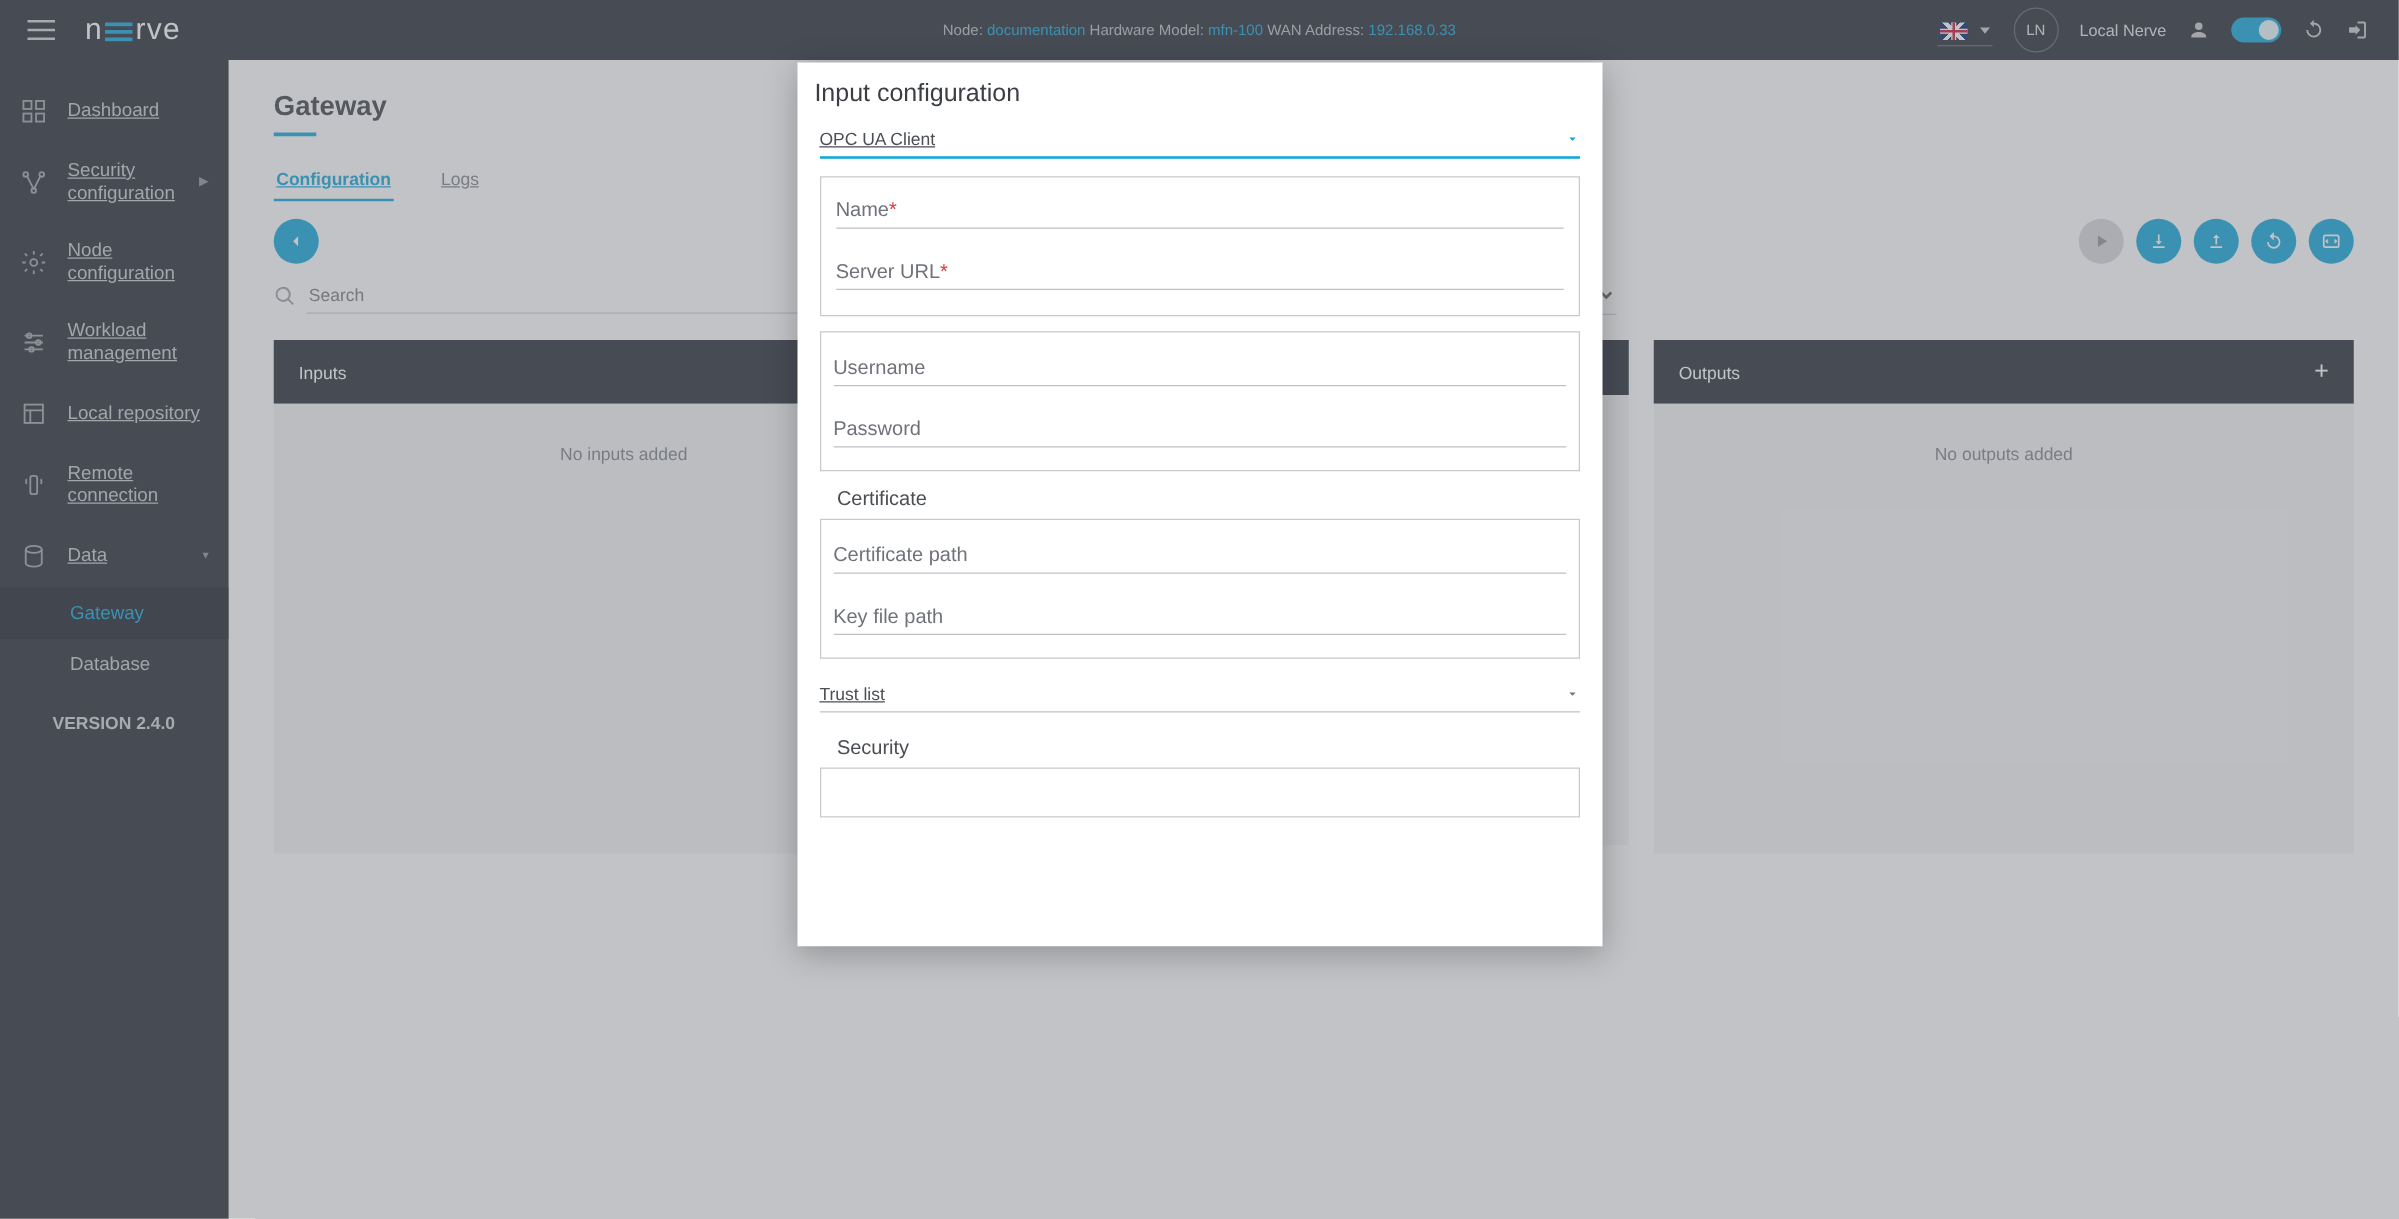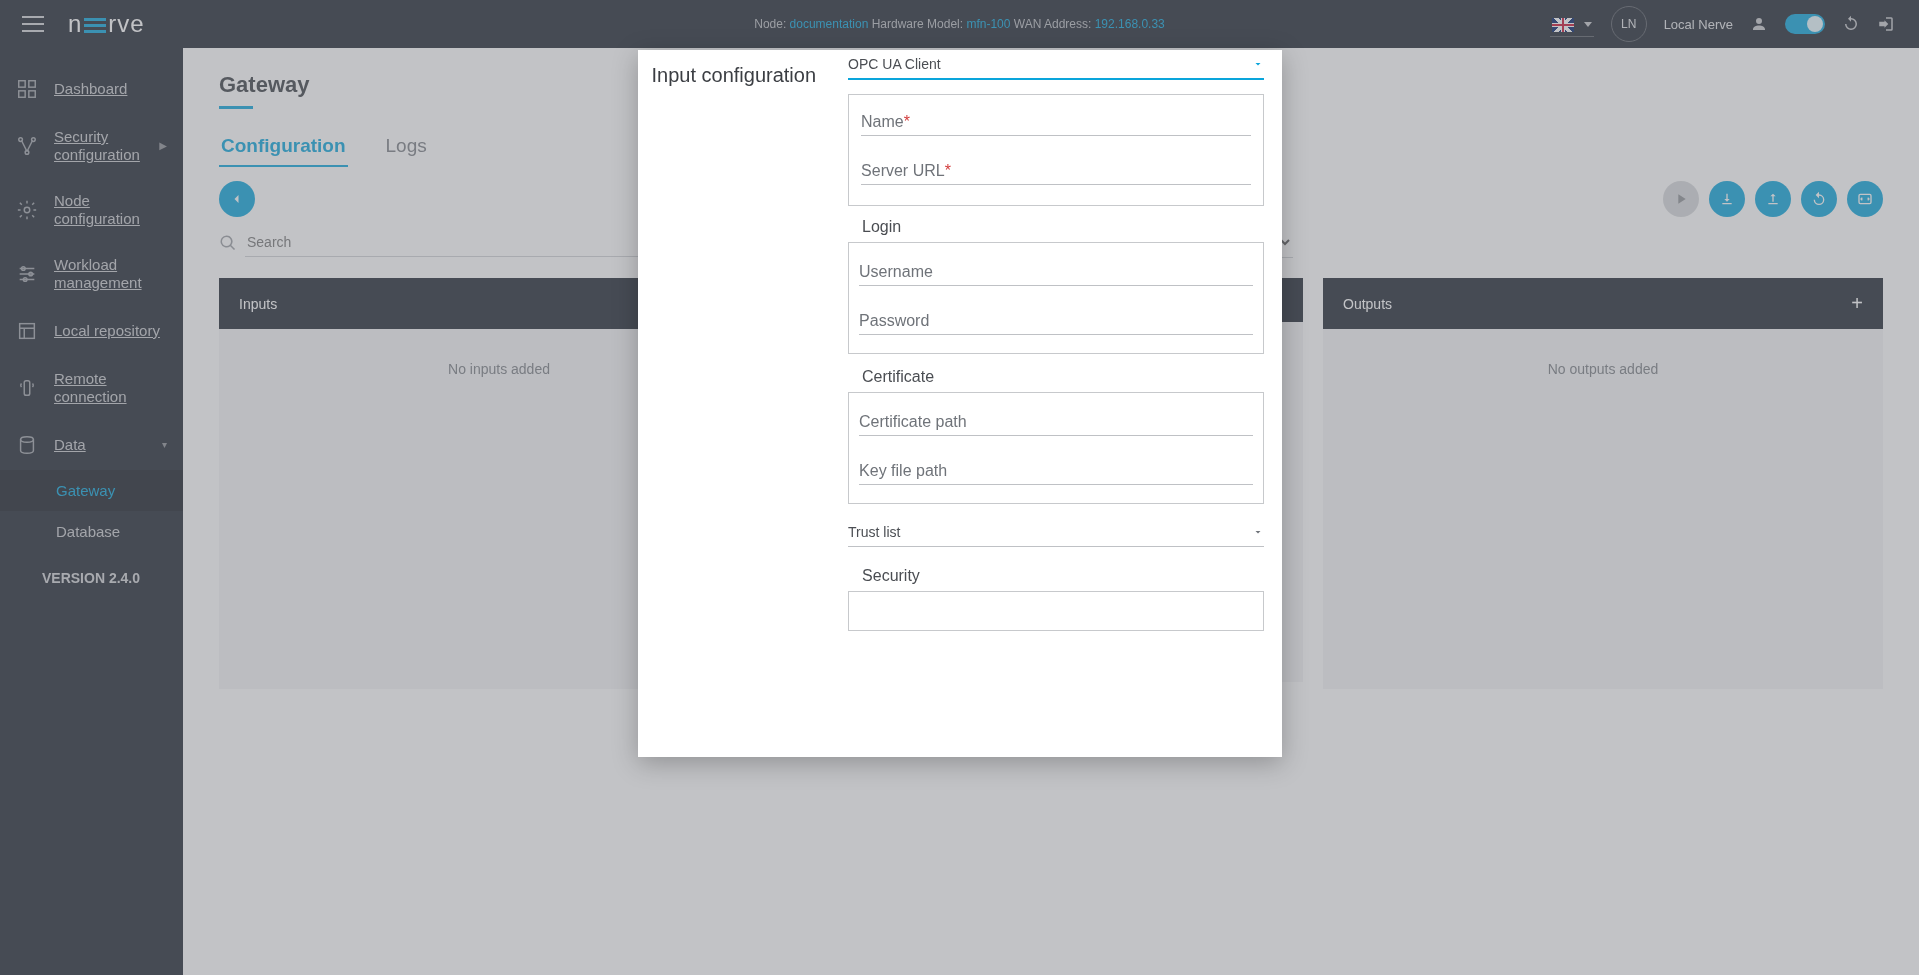--- a/index.html
+++ b/index.html
@@ -47,21 +47,21 @@
 .sidebar .sicon { width:22px;height:22px;fill:none;stroke:#9fa3a9;stroke-width:1.6; }
 .sidebar .subitem { padding:12px 16px 12px 56px; cursor:pointer; color:#c6c8cc; }
 .sidebar .subitem.active { background:#161c25; color:#0aa5db; }
 .sidebar .version { padding:18px 16px 12px 42px; font-weight:bold; font-size:14px; color:#d0d2d5; }
 
 
 .main { position:absolute; top:48px; left:183px; right:0; bottom:0; background:#fff; padding:24px 36px; }
 .main h1 { font-size:22px; font-weight:600; color:#3a3e44; margin-bottom:6px; }
 .title-underline{width:34px;height:3px;background:#0aa5db;margin-top:8px;margin-bottom:18px;}
 .tabs { display:flex; gap:36px; border-bottom:0; margin-bottom:14px;}
-.tab { font-size:19px; color:#7a7e84; padding:8px 2px; cursor:pointer; }
+.tab { font-size:14px; color:#7a7e84; padding:8px 2px; cursor:pointer;text-decoration:underline; }
 .tab.active { color:#0aa5db; border-bottom:2px solid #0aa5db; font-weight:600;}
 .toolbar-row{display:flex;align-items:center;margin-bottom:10px;}
 .back-btn{width:36px;height:36px;border-radius:50%;background:#0aa5db;display:flex;align-items:center;justify-content:center;cursor:pointer;}
 .back-btn svg{width:12px;height:12px;fill:#fff;}
 .action-btns{margin-left:auto;display:flex;gap:10px;}
 .abtn{width:36px;height:36px;border-radius:50%;background:#0aa5db;display:flex;align-items:center;justify-content:center;cursor:pointer;}
 .abtn.disabled{background:#d6d8da;}
 .abtn svg{width:16px;height:16px;fill:#fff;}
 .abtn.disabled svg{fill:#8d9094;}
 .search-row{display:flex;align-items:center;gap:8px;margin:6px 0 20px;}
@@ -70,26 +70,26 @@
 .search-row select{margin-left:40px;border:none;border-bottom:1px solid #cfd1d5;width:480px;padding:6px 2px;font-size:14px;color:#555;background:transparent;}
 
 .cards{display:flex;gap:20px;}
 .card{flex:1;}
 .card-header{background:#1e2530;color:#fff;display:flex;align-items:center;justify-content:space-between;padding:14px 20px;font-size:14px;gap:11px;}
 .card-header .plus{font-size:20px;font-weight:300;cursor:pointer;}
 .card-body{background:#f4f5f6;min-height:360px;padding:32px;text-align:center;color:#7a7e84;font-size:14px;}
 
 
 .overlay{position:absolute;inset:0;background:rgba(120,123,128,0.45);}
-.modal{position:absolute;top:50px;left:50%;transform:translateX(-50%);width:644px;height:707px;background:#fff;box-shadow:0 6px 24px rgba(0,0,0,0.25);display:flex;flex-direction:row;}
+.modal{position:absolute;top:50px;left:50%;transform:translateX(-50%);width:644px;height:707px;background:#fff;box-shadow:0 6px 24px rgba(0,0,0,0.25);display:flex;flex-direction:column;}
 .modal-title{font-size:20px;color:#3b3e43;font-weight:400;padding:14px 14px 10px;}
 .modal-body{flex:1;overflow-y:auto;padding:0 18px 14px 18px;}
 .modal-body::-webkit-scrollbar{width:10px;}
 .modal-body::-webkit-scrollbar-thumb{background:#c4c6c9;border-radius:4px;}
-.select-line{border-bottom:2px solid #0aa5db;padding:6px 0;display:flex;align-items:center;justify-content:space-between;font-size:14px;color:#4b4e53;cursor:pointer;margin-bottom:14px;}
+.select-line{border-bottom:2px solid #0aa5db;padding:6px 0;display:flex;align-items:center;justify-content:space-between;font-size:14px;color:#4b4e53;cursor:pointer;margin-bottom:14px;text-decoration:underline;}
 .select-line svg{width:12px;height:12px;fill:#0aa5db;}
 .field-box{border:1px solid #c7c9cc;padding:12px 12px 10px;margin-bottom:12px;}
 .mfield{margin:6px 0 26px;}
 .mlabel{font-size:16px;color:#6f7379;}
 .req{color:#d23b3b;}
 .munder{height:1px;background:#bfc1c5;margin-top:4px;}
 .group-title{font-size:16px;color:#4a4d52;margin:8px 4px 6px 14px;}
 .inner-box{border:1px solid #c7c9cc;margin:0 0 14px 0;padding:14px 10px 10px;}
 
 </style>
@@ -297,21 +297,20 @@
       <div class="mfield">
         <span class="mlabel"><span>Name</span><span class="req">*</span></span>
         <div class="munder"></div>
       </div>
       <div class="mfield" style="margin-bottom:10px">
         <span class="mlabel"><span>Server URL</span><span class="req">*</span></span>
         <div class="munder"></div>
       </div>
     </div>
 
-    <div class="group-title">Login</div>
     <div class="inner-box">
       <div class="mfield">
         <span class="mlabel">Username</span>
         <div class="munder"></div>
       </div>
       <div class="mfield" style="margin-bottom:8px">
         <span class="mlabel">Password</span>
         <div class="munder"></div>
       </div>
     </div>

